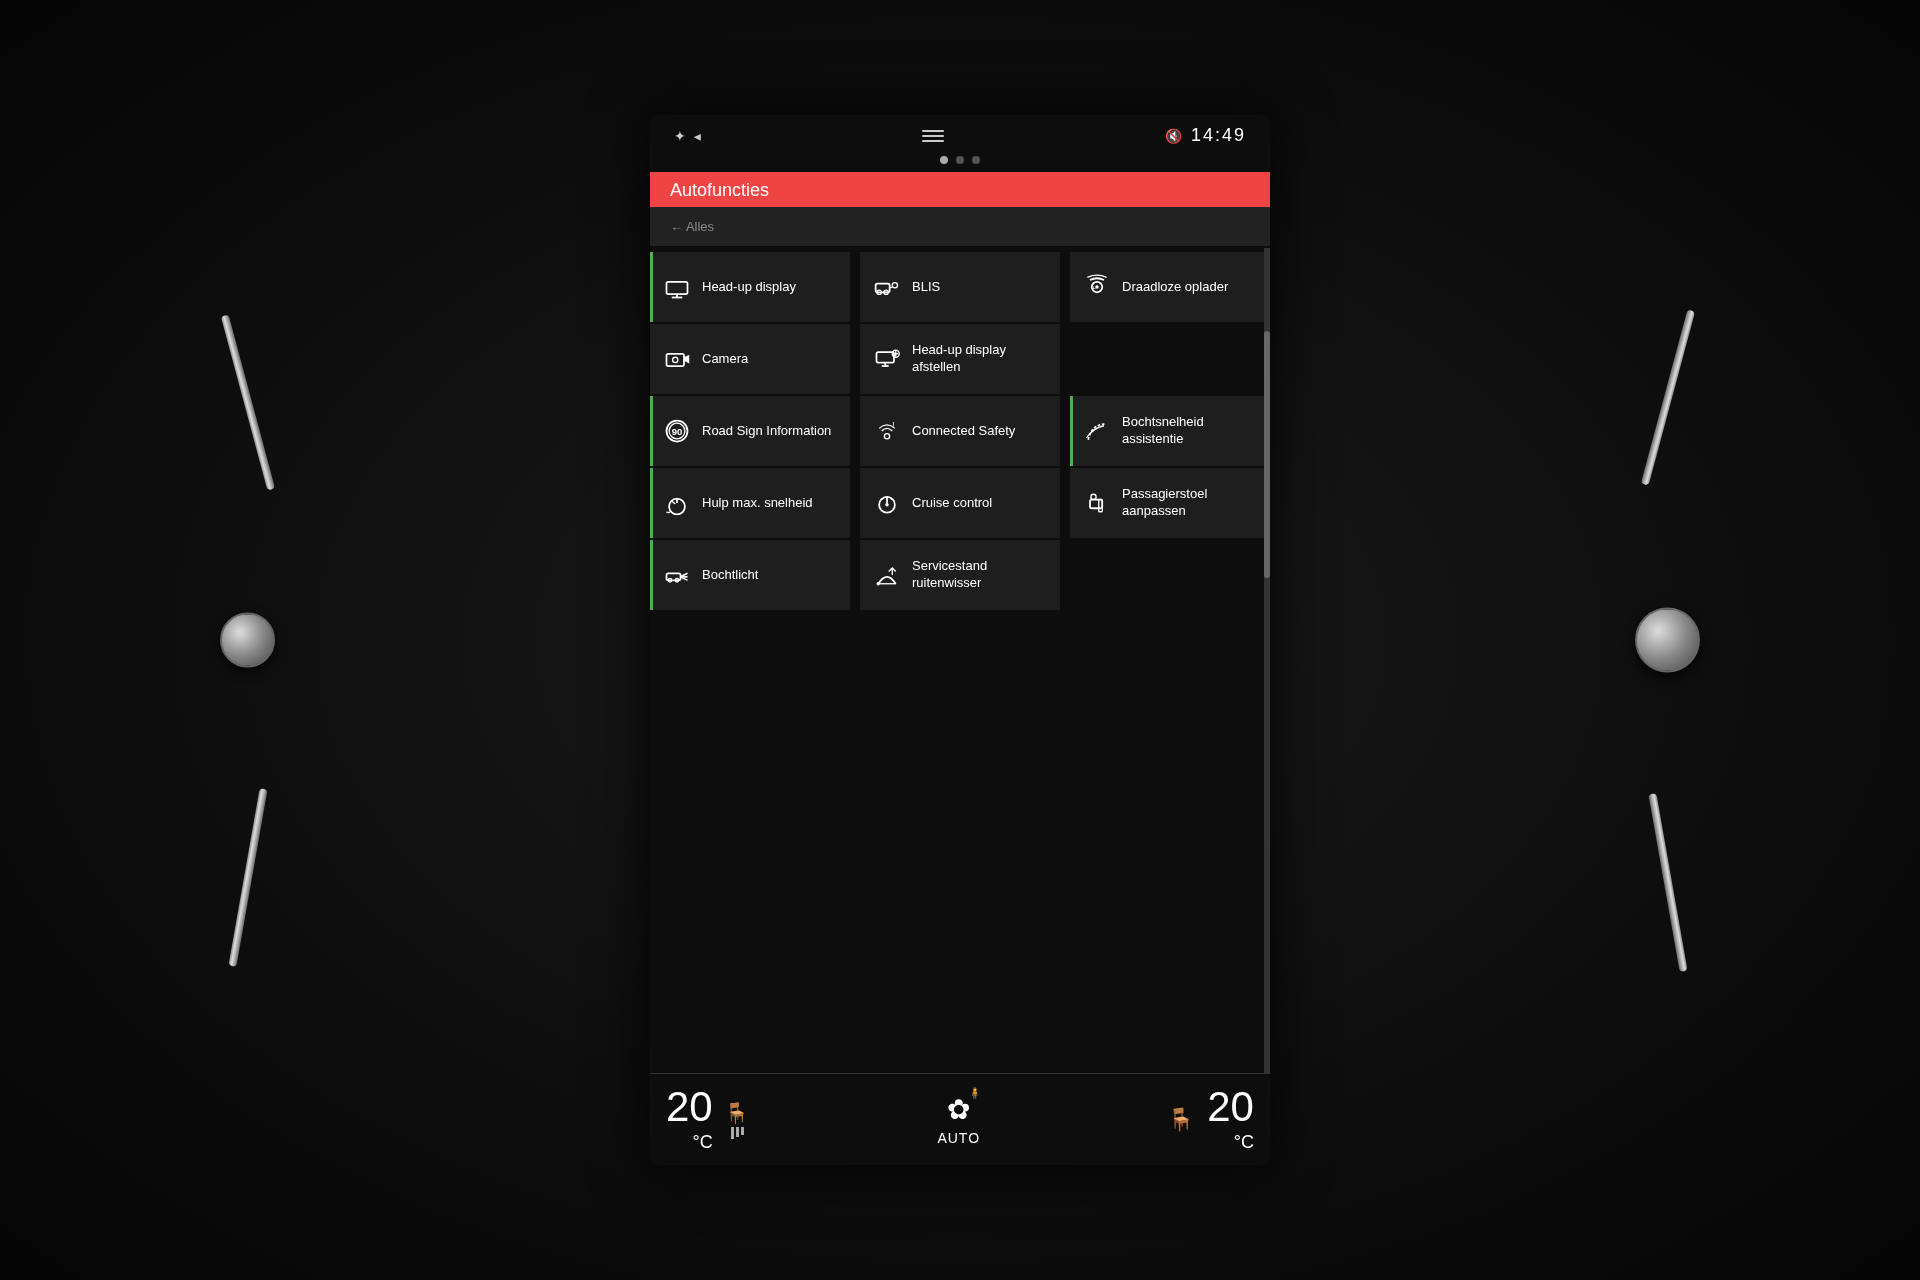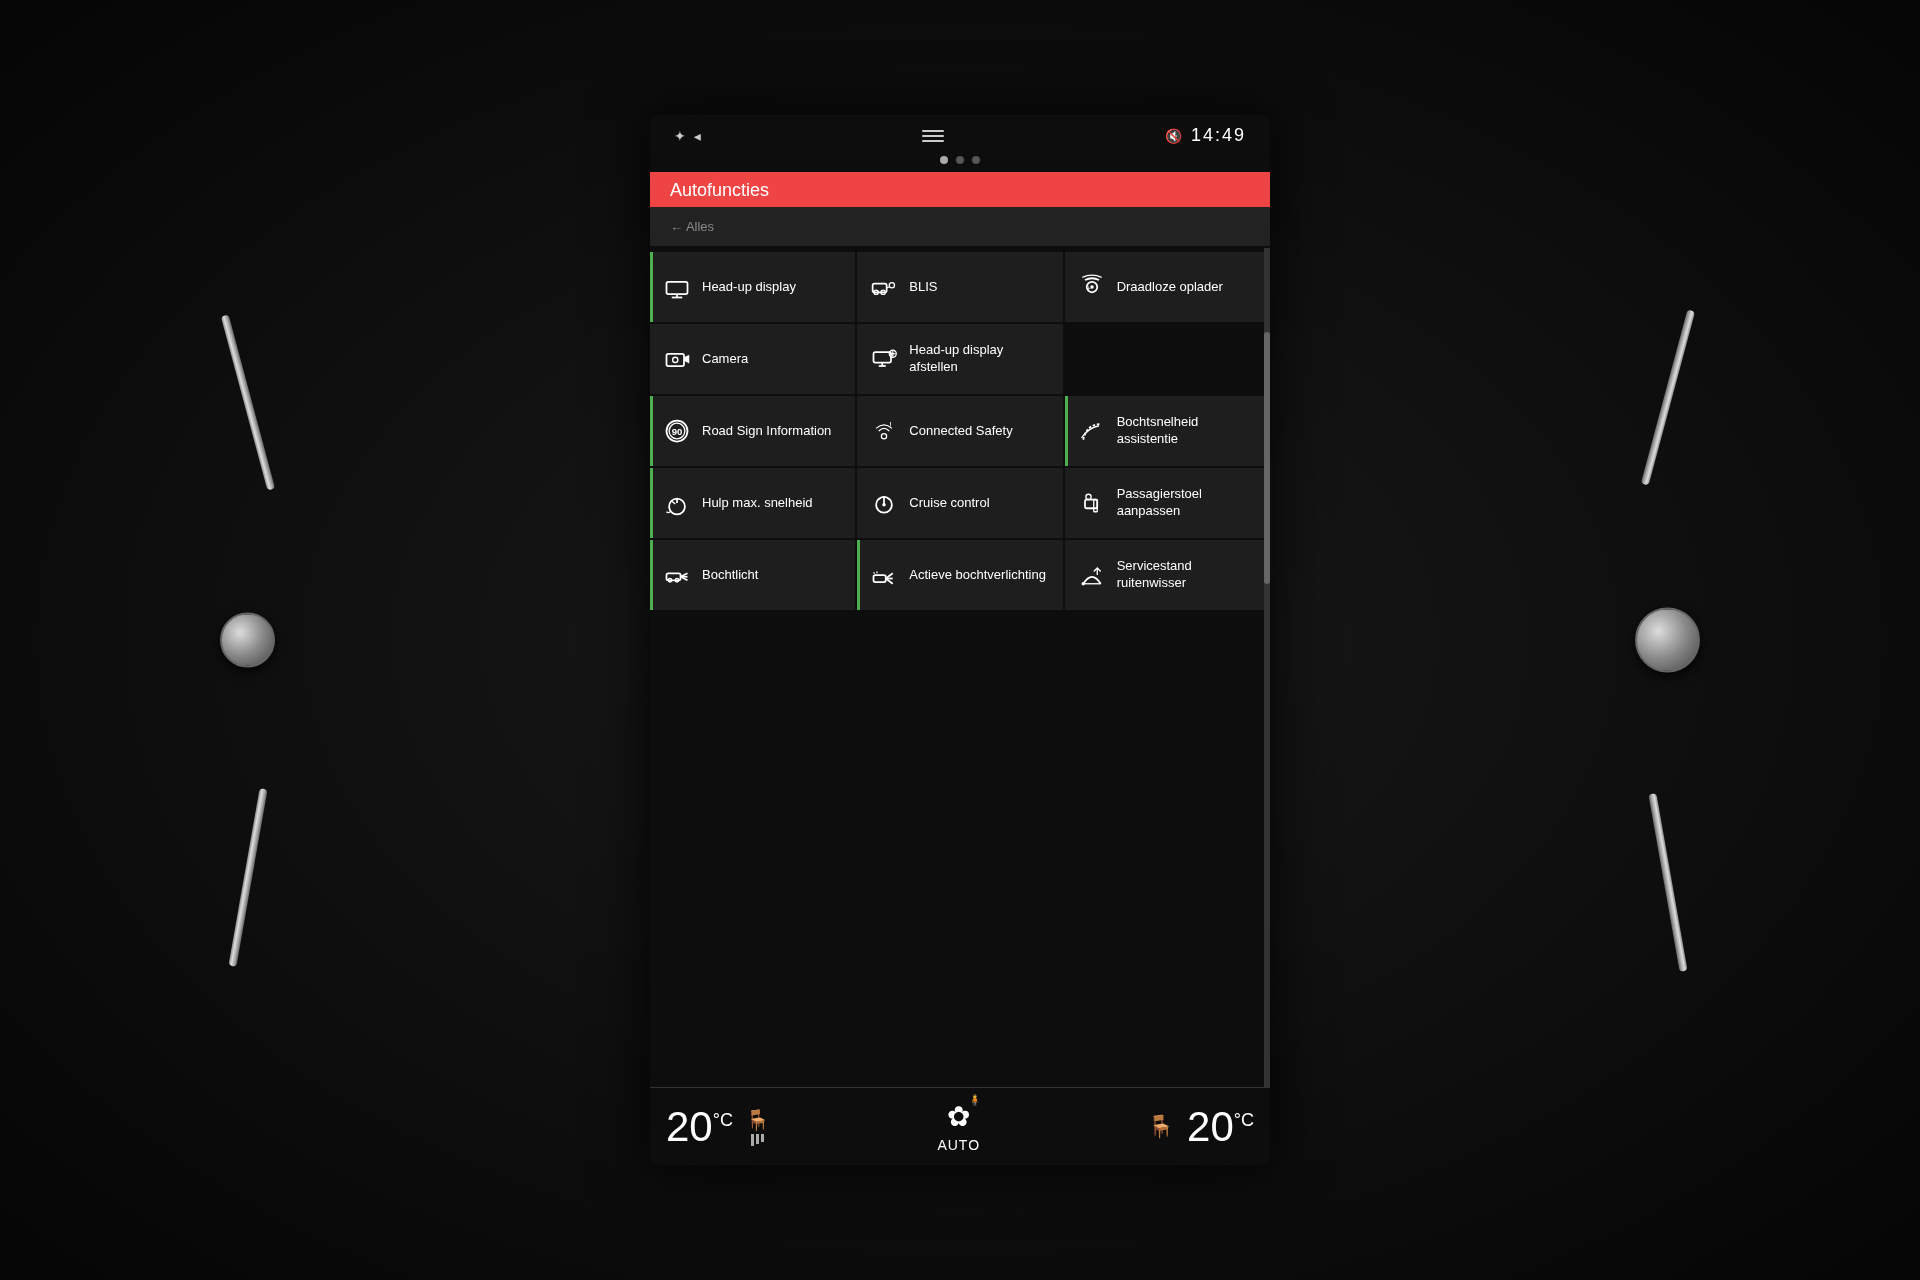--- a/index.html
+++ b/index.html
@@ -191,21 +191,21 @@
 
     
     .grid-container {
       flex: 1;
       overflow-y: auto;
       padding: 4px 0;
     }
     .grid-row {
       display: grid;
       grid-template-columns: 1fr 1fr 1fr;
-      gap: 2px;
+      gap: 10px;
       margin-bottom: 2px;
     }
 
     .grid-item {
       background: #1e1e1e;
       padding: 14px 12px;
       display: flex;
       align-items: center;
       gap: 10px;
       cursor: pointer;
@@ -265,21 +265,22 @@
       justify-content: space-between;
       flex-shrink: 0;
     }
     .climate-left {
       display: flex;
       align-items: center;
       gap: 12px;
     }
     .temp-display {
       display: flex;
-      align-items: flex-start;
+      align-items: flex-end;
+      flex-direction: column;
     }
     .temp-number {
       color: #fff;
       font-size: 42px;
       font-weight: 200;
       line-height: 1;
     }
     .temp-unit {
       color: #fff;
       font-size: 18px;
@@ -502,33 +503,20 @@
                     <rect x="4" y="14" width="16" height="8" rx="2" fill="none" stroke="white" stroke-width="2"></rect>
                     <line x1="20" y1="18" x2="28" y2="14" stroke="white" stroke-width="2"></line>
                     <line x1="20" y1="18" x2="28" y2="18" stroke="white" stroke-width="2"></line>
                     <line x1="20" y1="18" x2="28" y2="22" stroke="white" stroke-width="2"></line>
                     <circle cx="8" cy="22" r="2" fill="none" stroke="white" stroke-width="1.5"></circle>
                     <circle cx="16" cy="22" r="2" fill="none" stroke="white" stroke-width="1.5"></circle>
                   </svg>
               </div>
               <span class="item-text">Bochtlicht</span>
             </div>
-            <div class="grid-item active-green">
-              <div class="item-icon">
-                <svg class="svg-icon" viewBox="0 0 32 32">
-                    <rect x="4" y="16" width="14" height="8" rx="2" fill="none" stroke="white" stroke-width="2"></rect>
-                    <line x1="18" y1="20" x2="26" y2="14" stroke="white" stroke-width="2"></line>
-                    <line x1="18" y1="20" x2="26" y2="20" stroke="white" stroke-width="2"></line>
-                    <line x1="18" y1="20" x2="26" y2="26" stroke="white" stroke-width="2"></line>
-                    <line x1="8" y1="12" x2="8" y2="16" stroke="white" stroke-width="1.5" stroke-dasharray="2,2"></line>
-                    <line x1="4" y1="13" x2="6" y2="15" stroke="white" stroke-width="1.5" stroke-dasharray="2,2"></line>
-                  </svg>
-              </div>
-              <span class="item-text">Actieve bochtverlichting</span>
-            </div>
             <div class="grid-item">
               <div class="item-icon">
                 <svg class="svg-icon" viewBox="0 0 32 32">
                     <path d="M6 26 Q16 10 26 26" fill="none" stroke="white" stroke-width="2"></path>
                     <line x1="6" y1="26" x2="26" y2="26" stroke="white" stroke-width="1.5"></line>
                     <circle cx="6" cy="26" r="2" fill="white"></circle>
                     <path d="M18 12 L22 8 L26 12" fill="none" stroke="white" stroke-width="1.5"></path>
                     <line x1="22" y1="8" x2="22" y2="16" stroke="white" stroke-width="1.5"></line>
                   </svg>
               </div>

